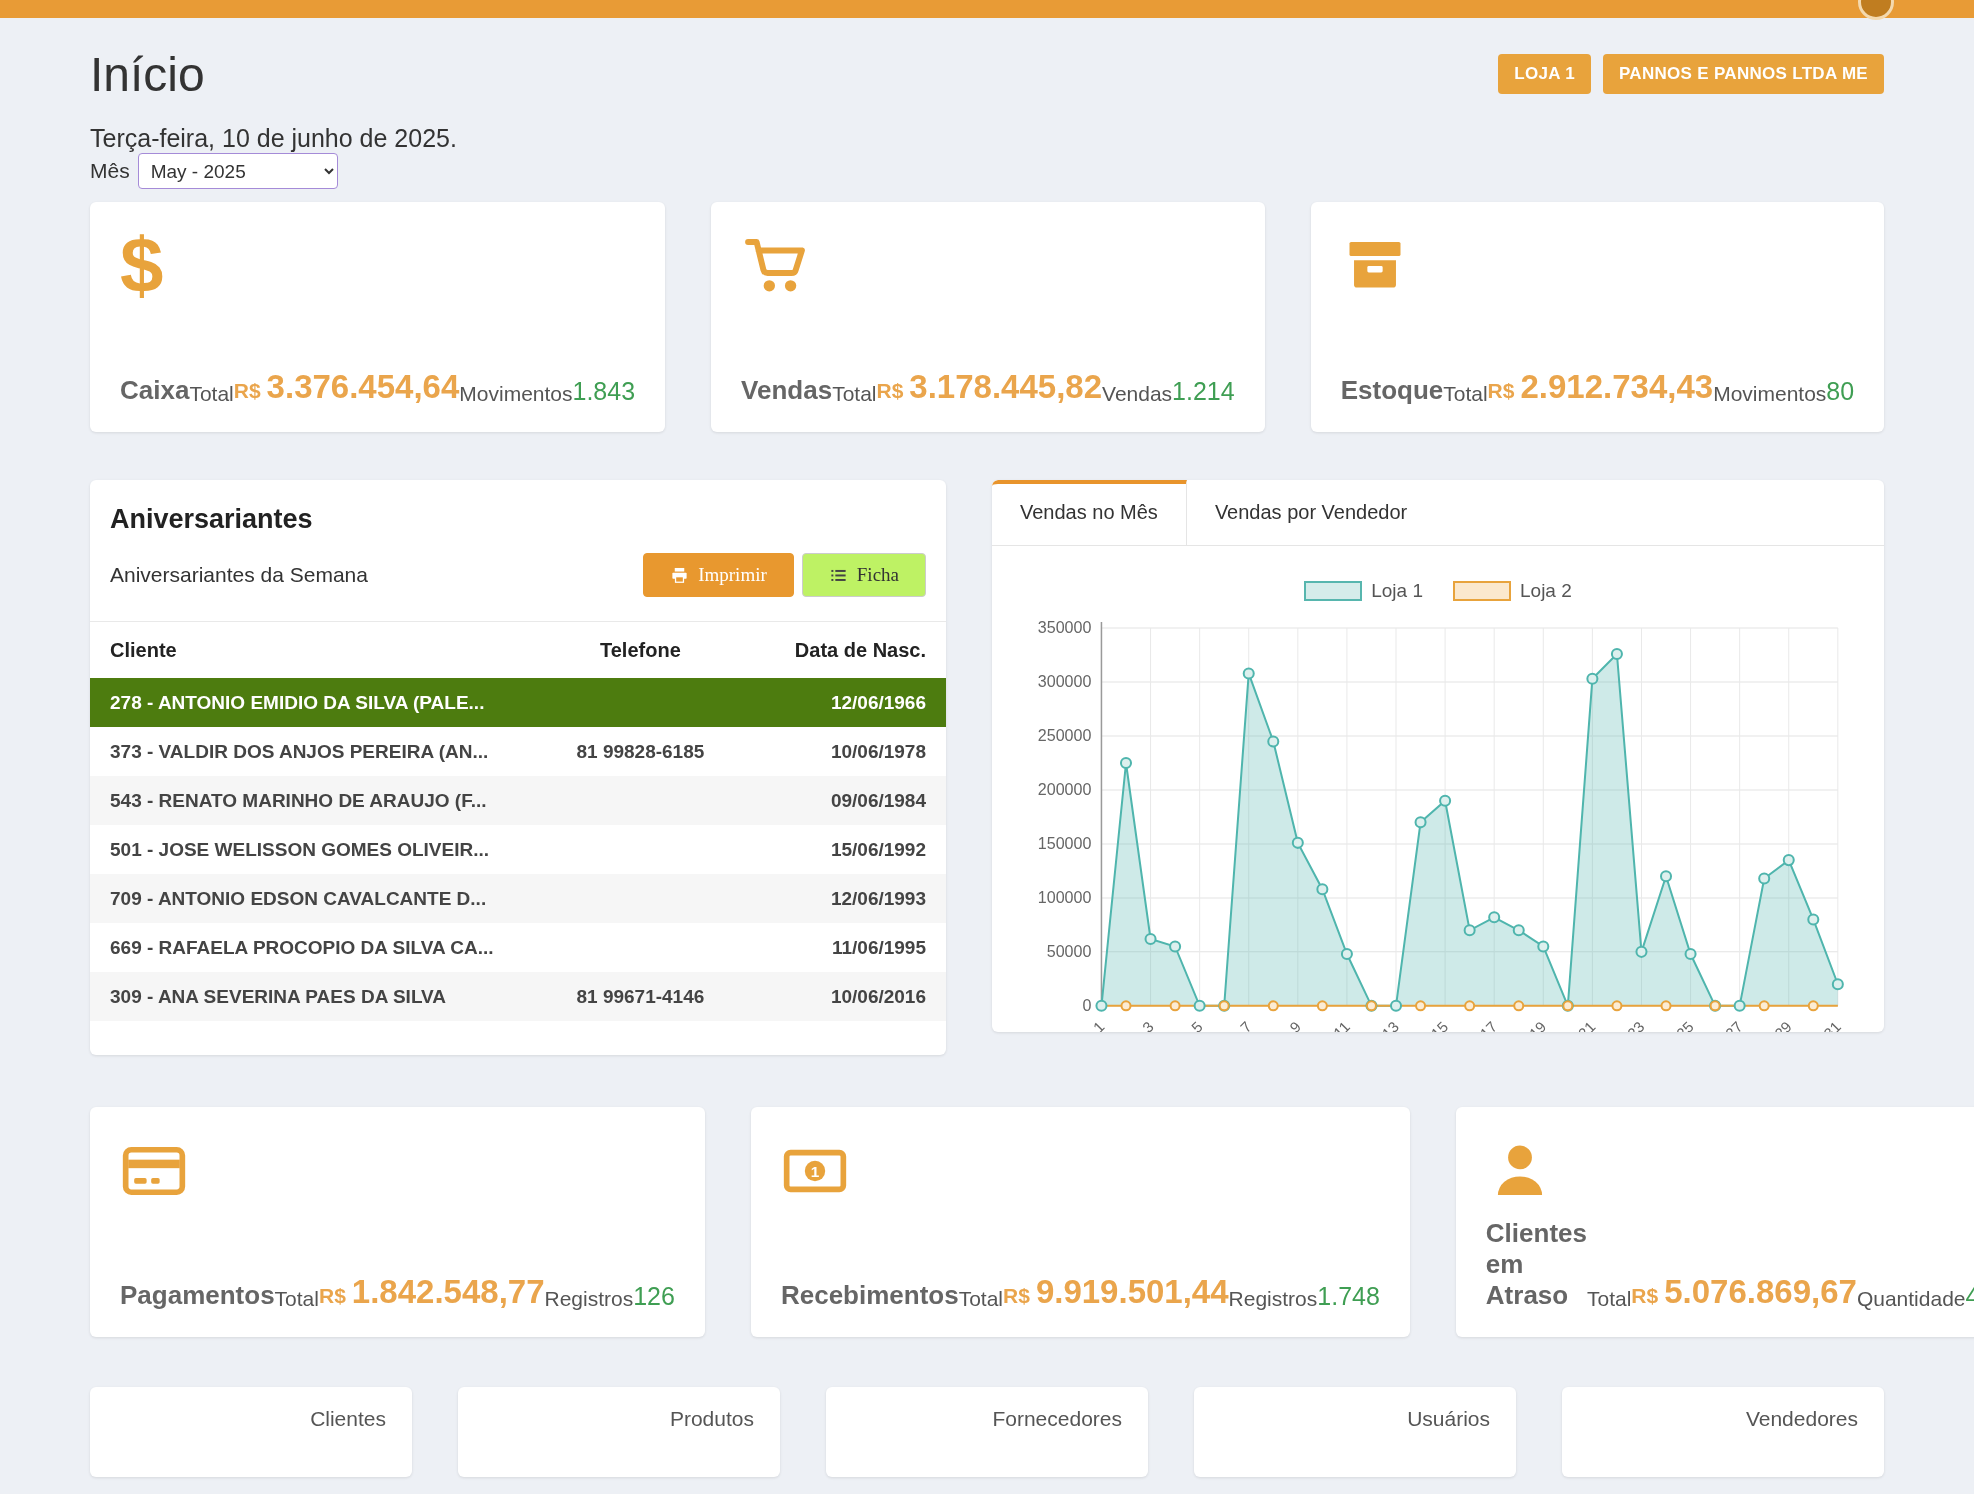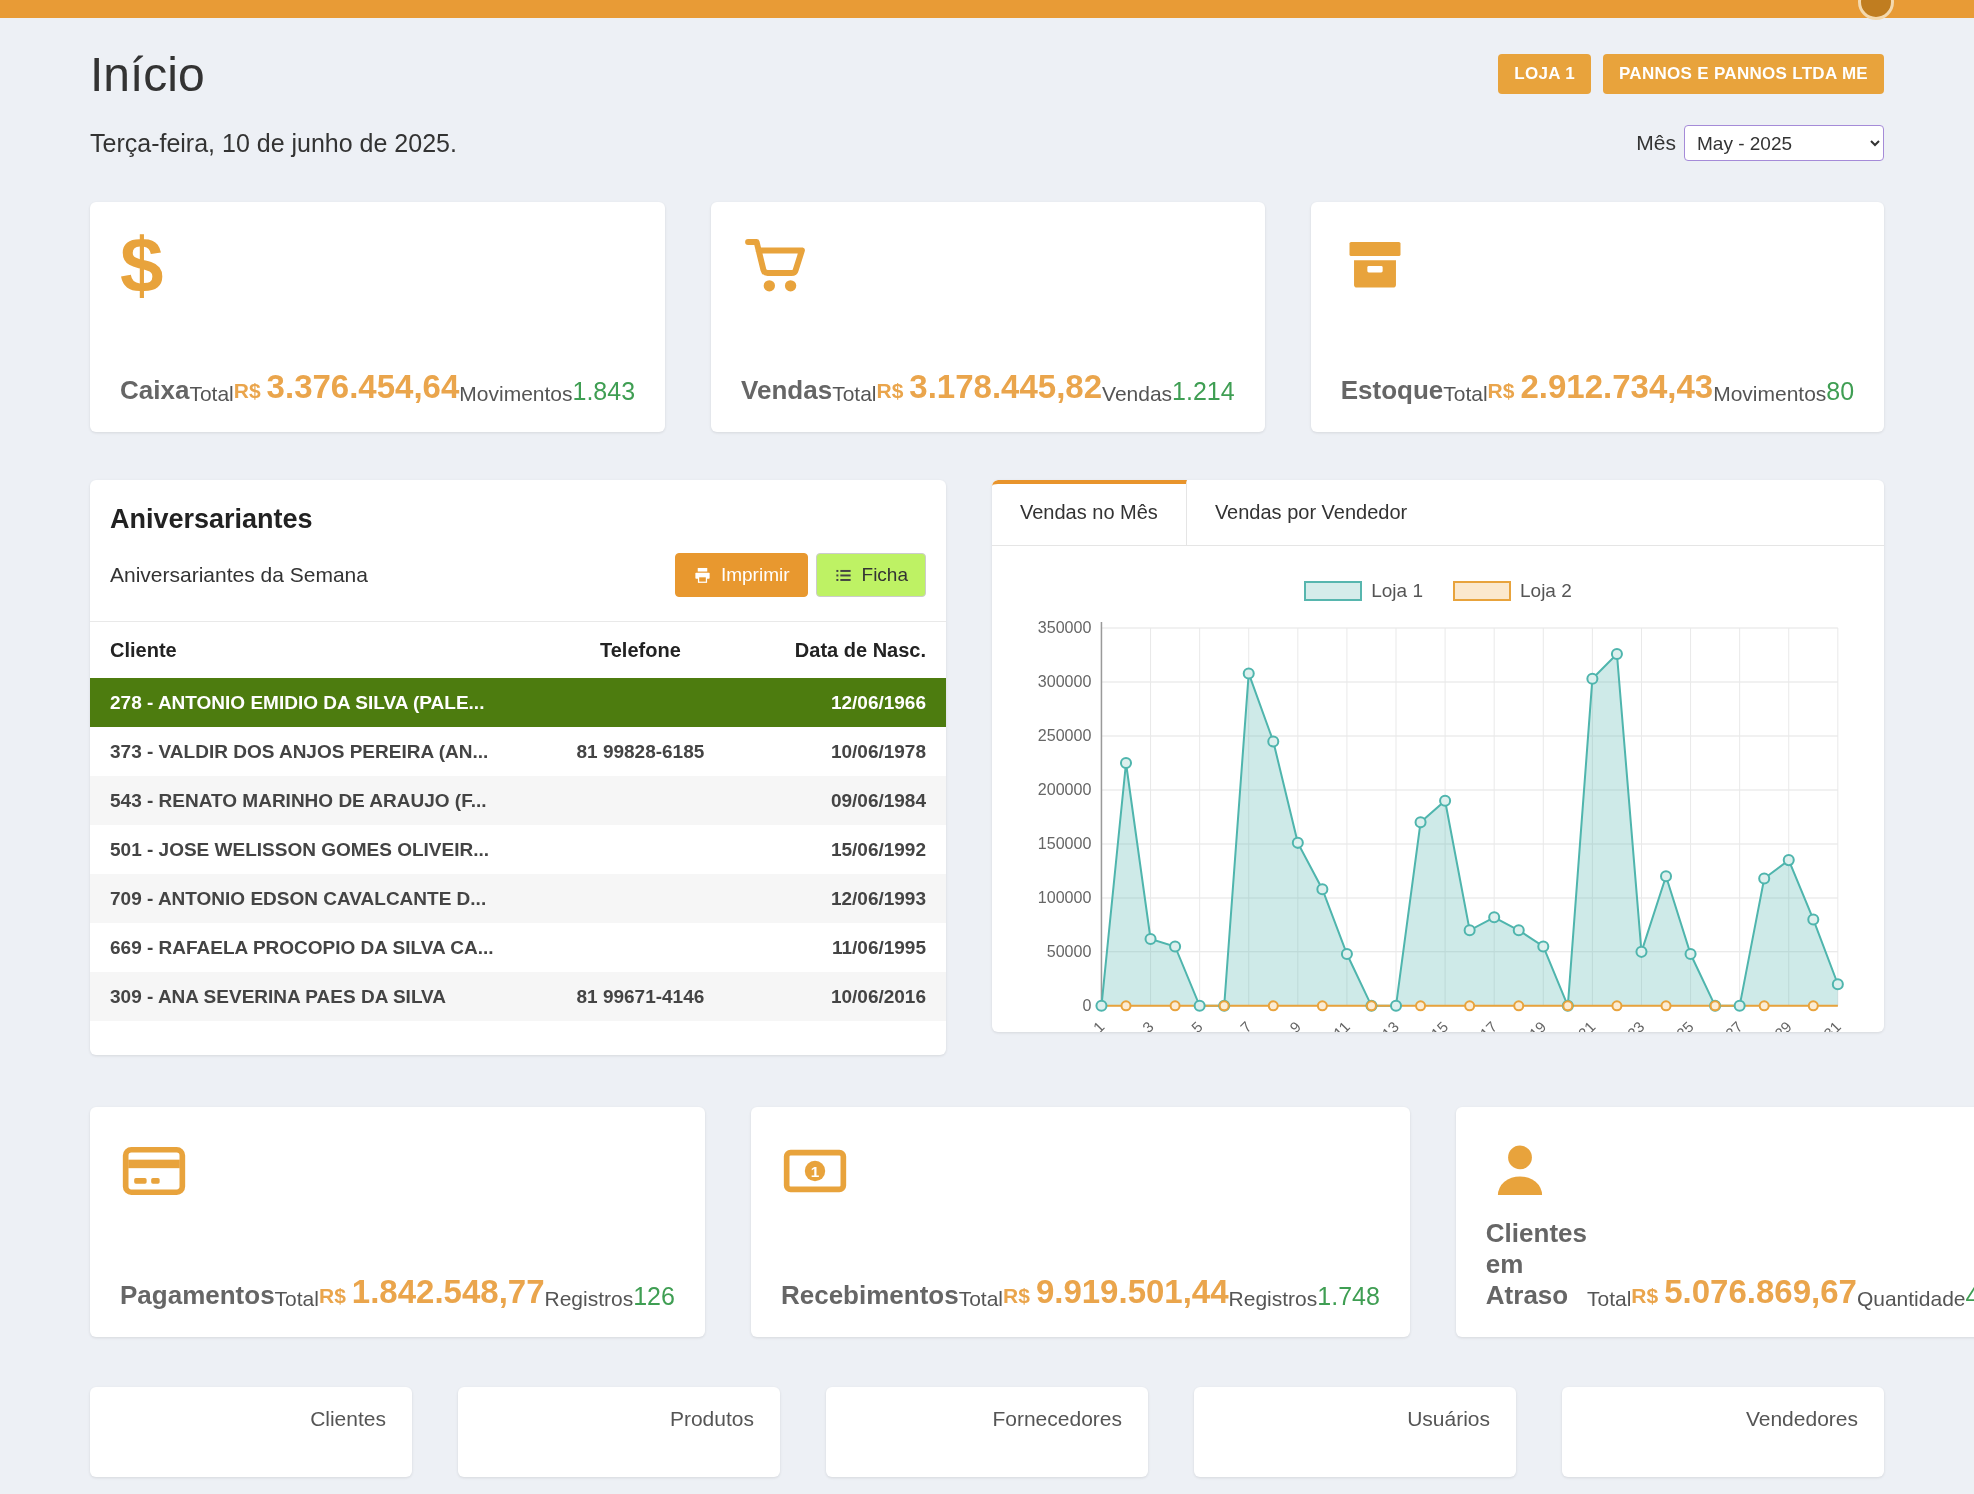--- a/index.html
+++ b/index.html
@@ -21,21 +21,21 @@
 
   
   .header-row { display:flex; justify-content:space-between; align-items:center; margin-top:30px; height:52px; }
   .page-title { font-size:48px; font-weight:400; color:#333; }
   .badges { display:flex; gap:12px; }
   .badge {
     background:#e8a33c; color:#fff; font-weight:700; font-size:17px;
     padding:10px 16px; border-radius:4px; letter-spacing:.3px; border:none; cursor:pointer;
     font-family:"Liberation Sans", sans-serif;
   }
-  .date-row { display:flex; justify-content:space-between; align-items:center; margin-top:24px; height:38px; }
+  .date-row { display:flex; justify-content:space-between; margin-top:24px; height:38px;flex-direction:column; }
   .date-text { font-size:25px; color:#333; }
   .month-wrap { display:flex; align-items:center; gap:8px; font-size:21px; color:#333; }
   .month-wrap select {
     width:200px; height:36px; font-size:19px; padding:2px 8px;
     border:1px solid #a58bd8; border-radius:4px; background:#fff; color:#333;
     font-family:"Liberation Sans", sans-serif;
   }
 
   
   .card { background:#fff; border-radius:6px; box-shadow:0 1px 3px rgba(0,0,0,.10); }
@@ -56,22 +56,22 @@
   
   .middle-row { display:flex; gap:46px; margin-top:48px; align-items:flex-start; }
 
   
   .birthdays-card { width:856px; height:575px; padding:24px 0 0; overflow:hidden; }
   .b-header { padding:0 20px; }
   .b-title { font-size:27px; font-weight:700; color:#222; }
   .b-sub { display:flex; justify-content:space-between; align-items:center; padding:0 20px; margin-top:14px; height:52px; }
   .b-subtitle { font-size:21px; color:#333; }
   .btn-group { display:flex; gap:8px; }
-  .btn { display:inline-flex; align-items:center; gap:9px; font-size:19px; padding:10px 17px;
-         border-radius:4px; cursor:pointer; font-family:Liberation Sans, sans-serif; }
+  .btn { display:inline-flex; align-items:center; gap:9px; font-size:19px; padding:10px 26px;
+         border-radius:4px; cursor:pointer; font-family:Liberation Serif, serif; }
   .btn-imprimir { background:#e8982f; color:#fff; border:1px solid #e8982f; }
   .btn-ficha { background:#bef264; color:#333; border:1px solid #ccc; }
   .btn svg { width:19px; height:19px; }
 
   .b-table { margin-top:20px; border-top:1px solid #e9e9e9; }
   .b-head, .b-row { display:flex; align-items:center; padding:0 20px; }
   .b-head { height:56px; font-size:20px; font-weight:700; color:#222; }
   .b-row { height:49px; font-size:19px; font-weight:700; color:#444; cursor:pointer; }
   .b-rows .b-row:nth-child(odd) { background:#f6f6f6; }
   .b-rows .b-row.highlight { background:#4d7c0f; color:#fff; }

